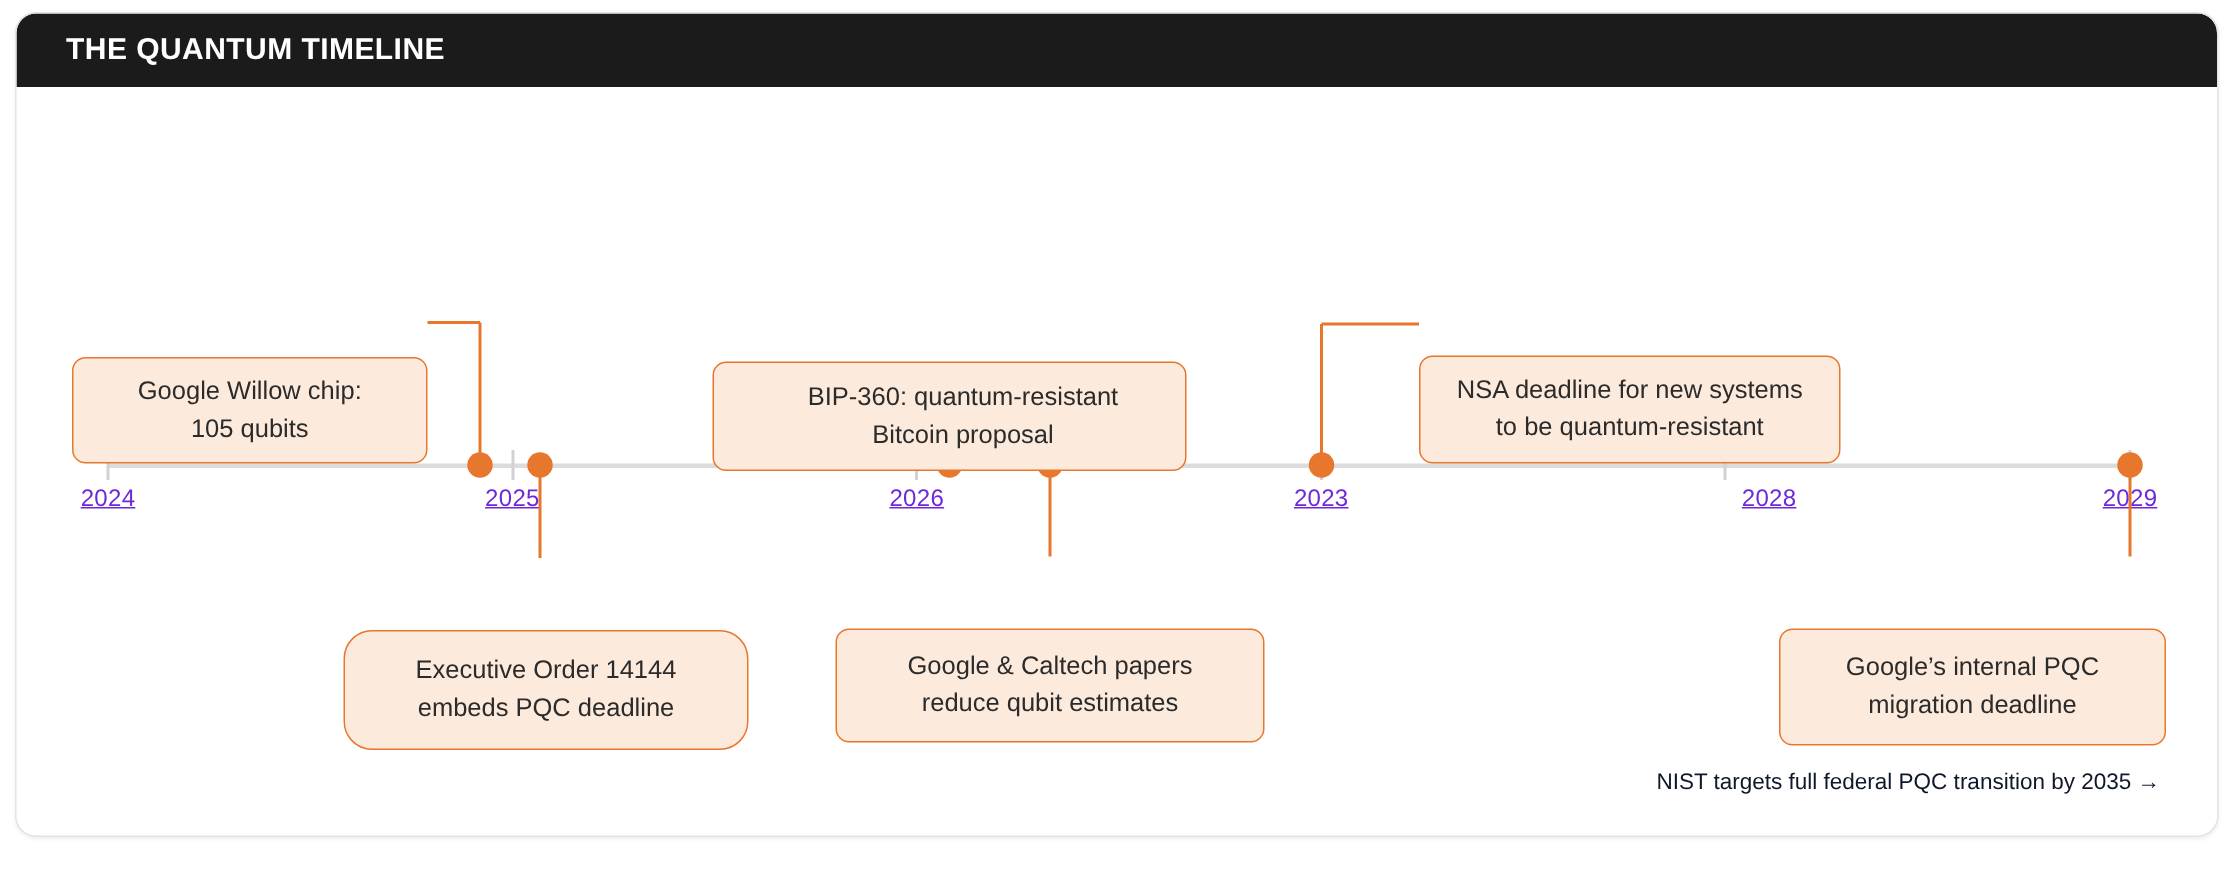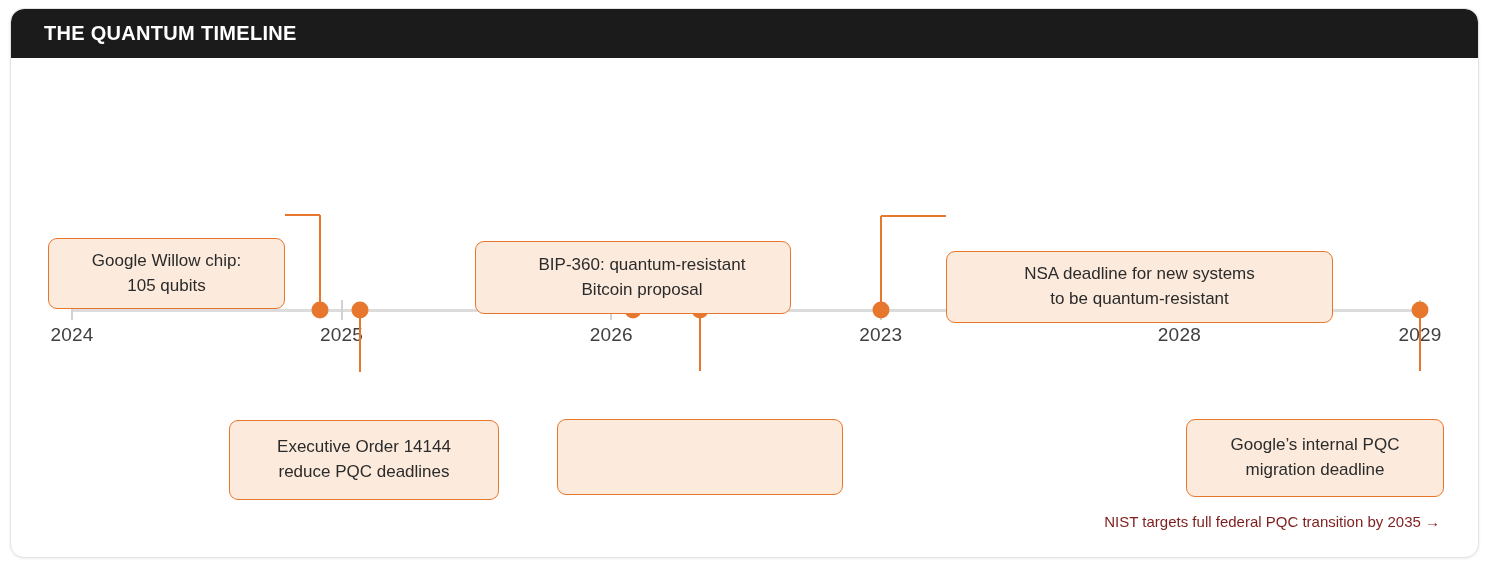--- a/index.html
+++ b/index.html
@@ -63,25 +63,26 @@
     background: #dcdcdc;
     border-radius: 2px;
   }
   .tick {
     position: absolute;
     width: 2px;
     background: #d2d2d2;
   }
   .year-label {
     position: absolute;
-    font-size: 19px;
-    color: #404040;
+    font-size: 16px;
+    color: #6d28d9;
     transform: translateX(-50%);
     white-space: nowrap;
     letter-spacing: 0.2px;
+    text-decoration: underline;
   }
 
   
   .dot {
     position: absolute;
     width: 17px;
     height: 17px;
     border-radius: 50%;
     background: #e8772e;
     transform: translate(-50%, -50%);
@@ -119,21 +120,21 @@
     margin-top: 48px;
   }
   .callout span { display: block; white-space: nowrap; }
 
   
   .footer-note {
     position: absolute;
     right: 38px;
     bottom: 27px;
     font-size: 15px;
-    color: #7f1d1d;
+    color: #0f172a;
     white-space: nowrap;
   }
 </style>
 </head>
 <body>
 
 <div id="stage">
   <div class="card">
 
     <div class="header-bar">
@@ -155,38 +156,40 @@
         <div class="tick" style="left: 1408px; top: 291px; height: 20px;"></div>
         <div class="year-label" style="left: 1409px; top: 315px;">2029</div>
         <div class="conn-h" style="left: 274px; top: 204.5px; width: 35.032px;"></div>
         <div class="conn-v" style="left: 308.032px; top: 205.5px; height: 95.5px;"></div>
         <div class="callout" style="left: 37px; top: 181px; width: 237px; height: 71px;">
           <span>Google Willow chip:</span>
           <span>105 qubits</span>
         </div>
         <div class="dot" style="left: 309.032px; top: 301px;"></div>
         <div class="conn-v" style="left: 348.472px; top: 301px; height: 62px;"></div>
-        <div class="callout" style="left: 218px; top: 363px; width: 270px; height: 80px;">
+        <div class="callout" style="left: 218px; top: 363px; width: 270px; height: 80px; border-radius: 19px;">
           <span>Executive Order 14144</span>
-          <span>reduce PQC deadlines</span>
+          <span>embeds PQC deadline</span>
         </div>
         <div class="dot" style="left: 349.472px; top: 301px;"></div>
         <div class="conn-v" style="left: 620.768px; top: 257px; height: 44px;"></div>
         <div class="callout" style="left: 464px; top: 184px; width: 316px; height: 73px; padding-left: 32px;">
           <span>BIP-360: quantum-resistant</span>
           <span>Bitcoin proposal</span>
         </div>
         <div class="dot" style="left: 621.768px; top: 301px;"></div>
         <div class="conn-v" style="left: 688.168px; top: 301px; height: 61px;"></div>
         <div class="callout" style="left: 546px; top: 362px; width: 286px; height: 76px;">
+          <span>Google &amp; Caltech papers</span>
+          <span>reduce qubit estimates</span>
         </div>
         <div class="dot" style="left: 689.168px; top: 301px;"></div>
         <div class="conn-h" style="left: 869.8px; top: 206px; width: 65.2px;"></div>
         <div class="conn-v" style="left: 868.8px; top: 207px; height: 94px;"></div>
-        <div class="callout" style="left: 935px; top: 194px; width: 387px; height: 72px;">
+        <div class="callout" style="left: 935px; top: 180px; width: 281px; height: 72px;">
           <span>NSA deadline for new systems</span>
           <span>to be quantum-resistant</span>
         </div>
         <div class="dot" style="left: 869.8px; top: 301px;"></div>
         <div class="conn-v" style="left: 1408px; top: 301px; height: 61px;"></div>
         <div class="callout" style="left: 1175px; top: 362px; width: 258px; height: 78px;">
           <span>Google’s internal PQC</span>
           <span>migration deadline</span>
         </div>
         <div class="dot" style="left: 1409px; top: 301px;"></div>

